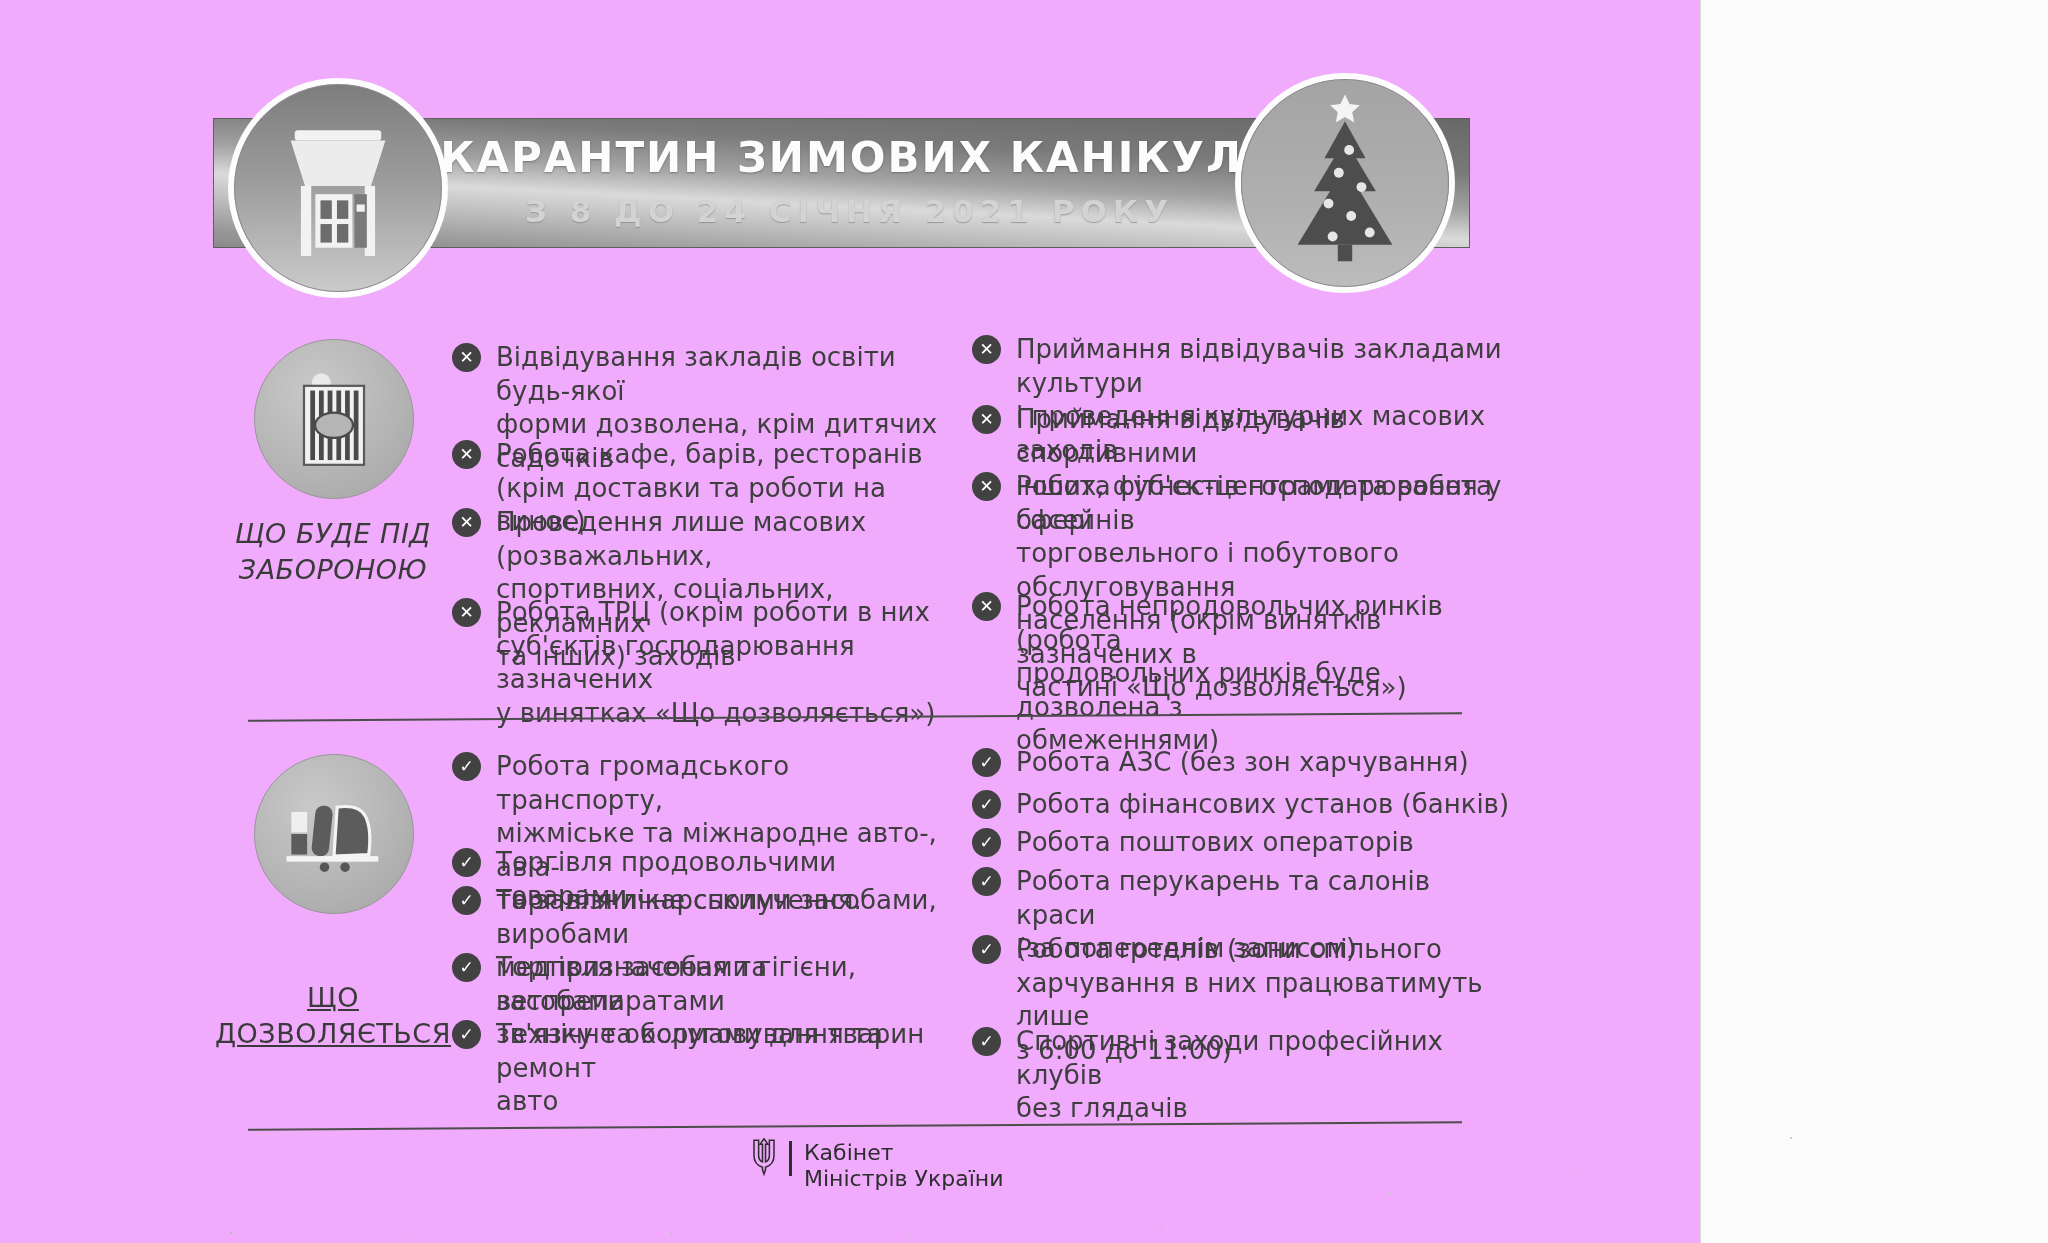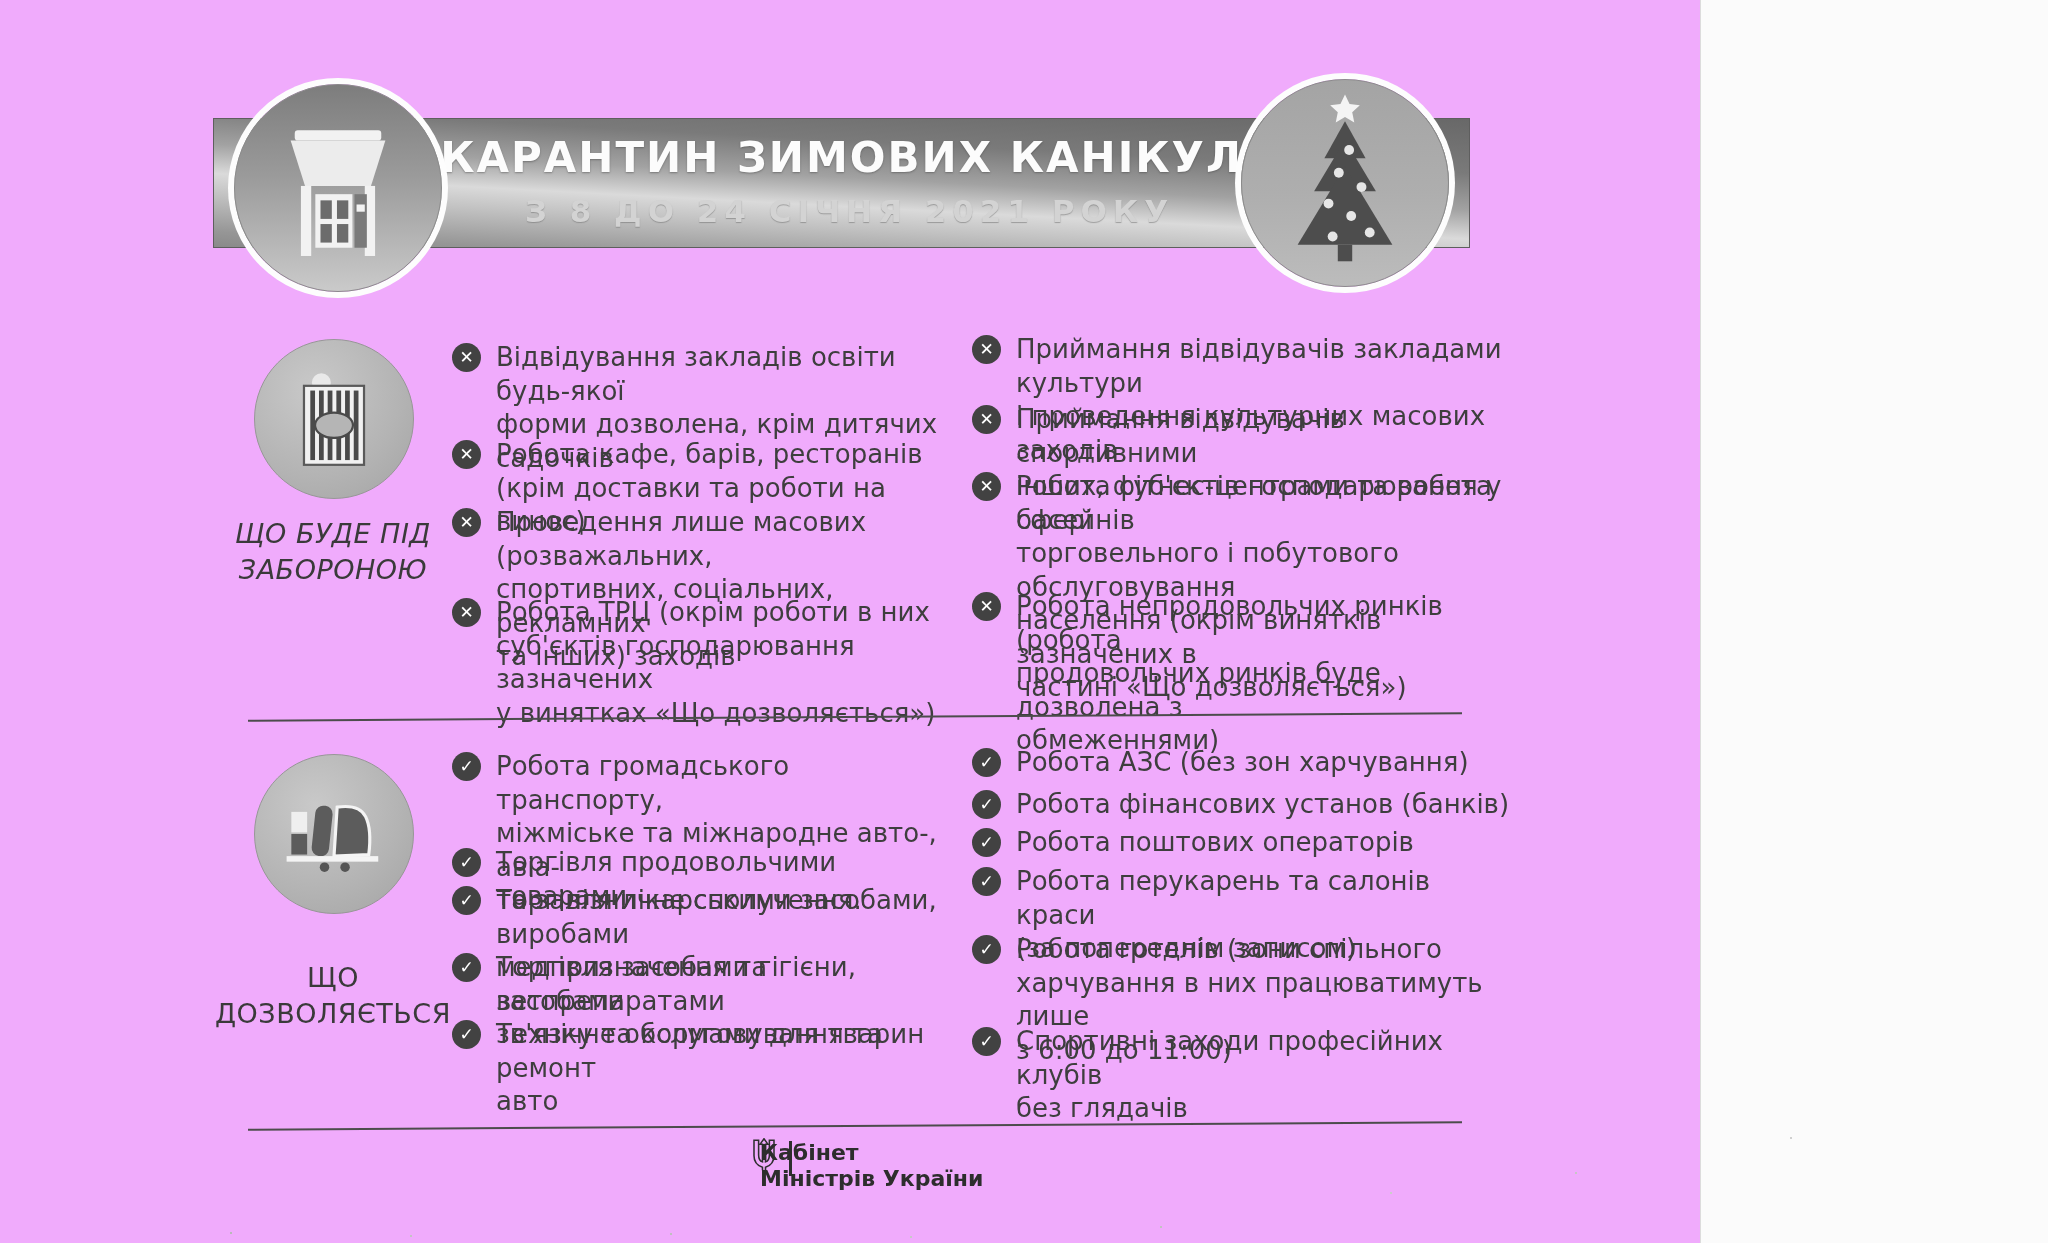--- a/index.html
+++ b/index.html
@@ -49,21 +49,21 @@
   }
   .circle-prohibited{left:254px;top:339px;}
   .circle-allowed{left:254px;top:754px;}
   .section-circle svg{width:100%;height:100%;display:block;}
   .section-label{
     position:absolute;width:320px;text-align:center;
     font-size:27px;line-height:36px;letter-spacing:.5px;
     color:#3a3a3a;white-space:pre-line;
   }
   .label-prohibited{left:173px;top:516px;font-style:italic;}
-  .label-allowed{left:173px;top:960px;}
+  .label-allowed{left:173px;top:980px;text-decoration:underline;}
 
   
   .divider{position:absolute;left:248px;width:1214px;height:2px;background:#4c4c4c;
     transform:rotate(-0.35deg);}
   .divider-1{top:716px;}
   .divider-2{top:1125px;}
 
   
   .item{position:absolute;}
   .bullet{
@@ -77,22 +77,22 @@
     color:#3e3e3e;white-space:pre-line;
   }
   .col-left{left:452px;width:500px;}
   .col-right{left:972px;width:540px;}
 
   
   .footer-emblem{position:absolute;left:747px;top:1138px;width:34px;height:40px;}
   .footer-emblem svg{width:100%;height:100%;display:block;}
   .footer-bar{position:absolute;left:789px;top:1141px;width:3px;height:35px;background:#2e2e2e;}
   .footer-org{
-    position:absolute;left:760px;top:1140px;
-    font-size:22px;line-height:26px;font-weight:bold;color:#2d2d2d;white-space:pre-line;
+    position:absolute;left:804px;top:1140px;
+    font-size:22px;line-height:26px;font-weight:normal;color:#2d2d2d;white-space:pre-line;
   }
 </style>
 </head>
 <body>
 
 <div class="page">
 
   <div class="scan-edge"></div>
   <div class="scan-specks"></div>
 

